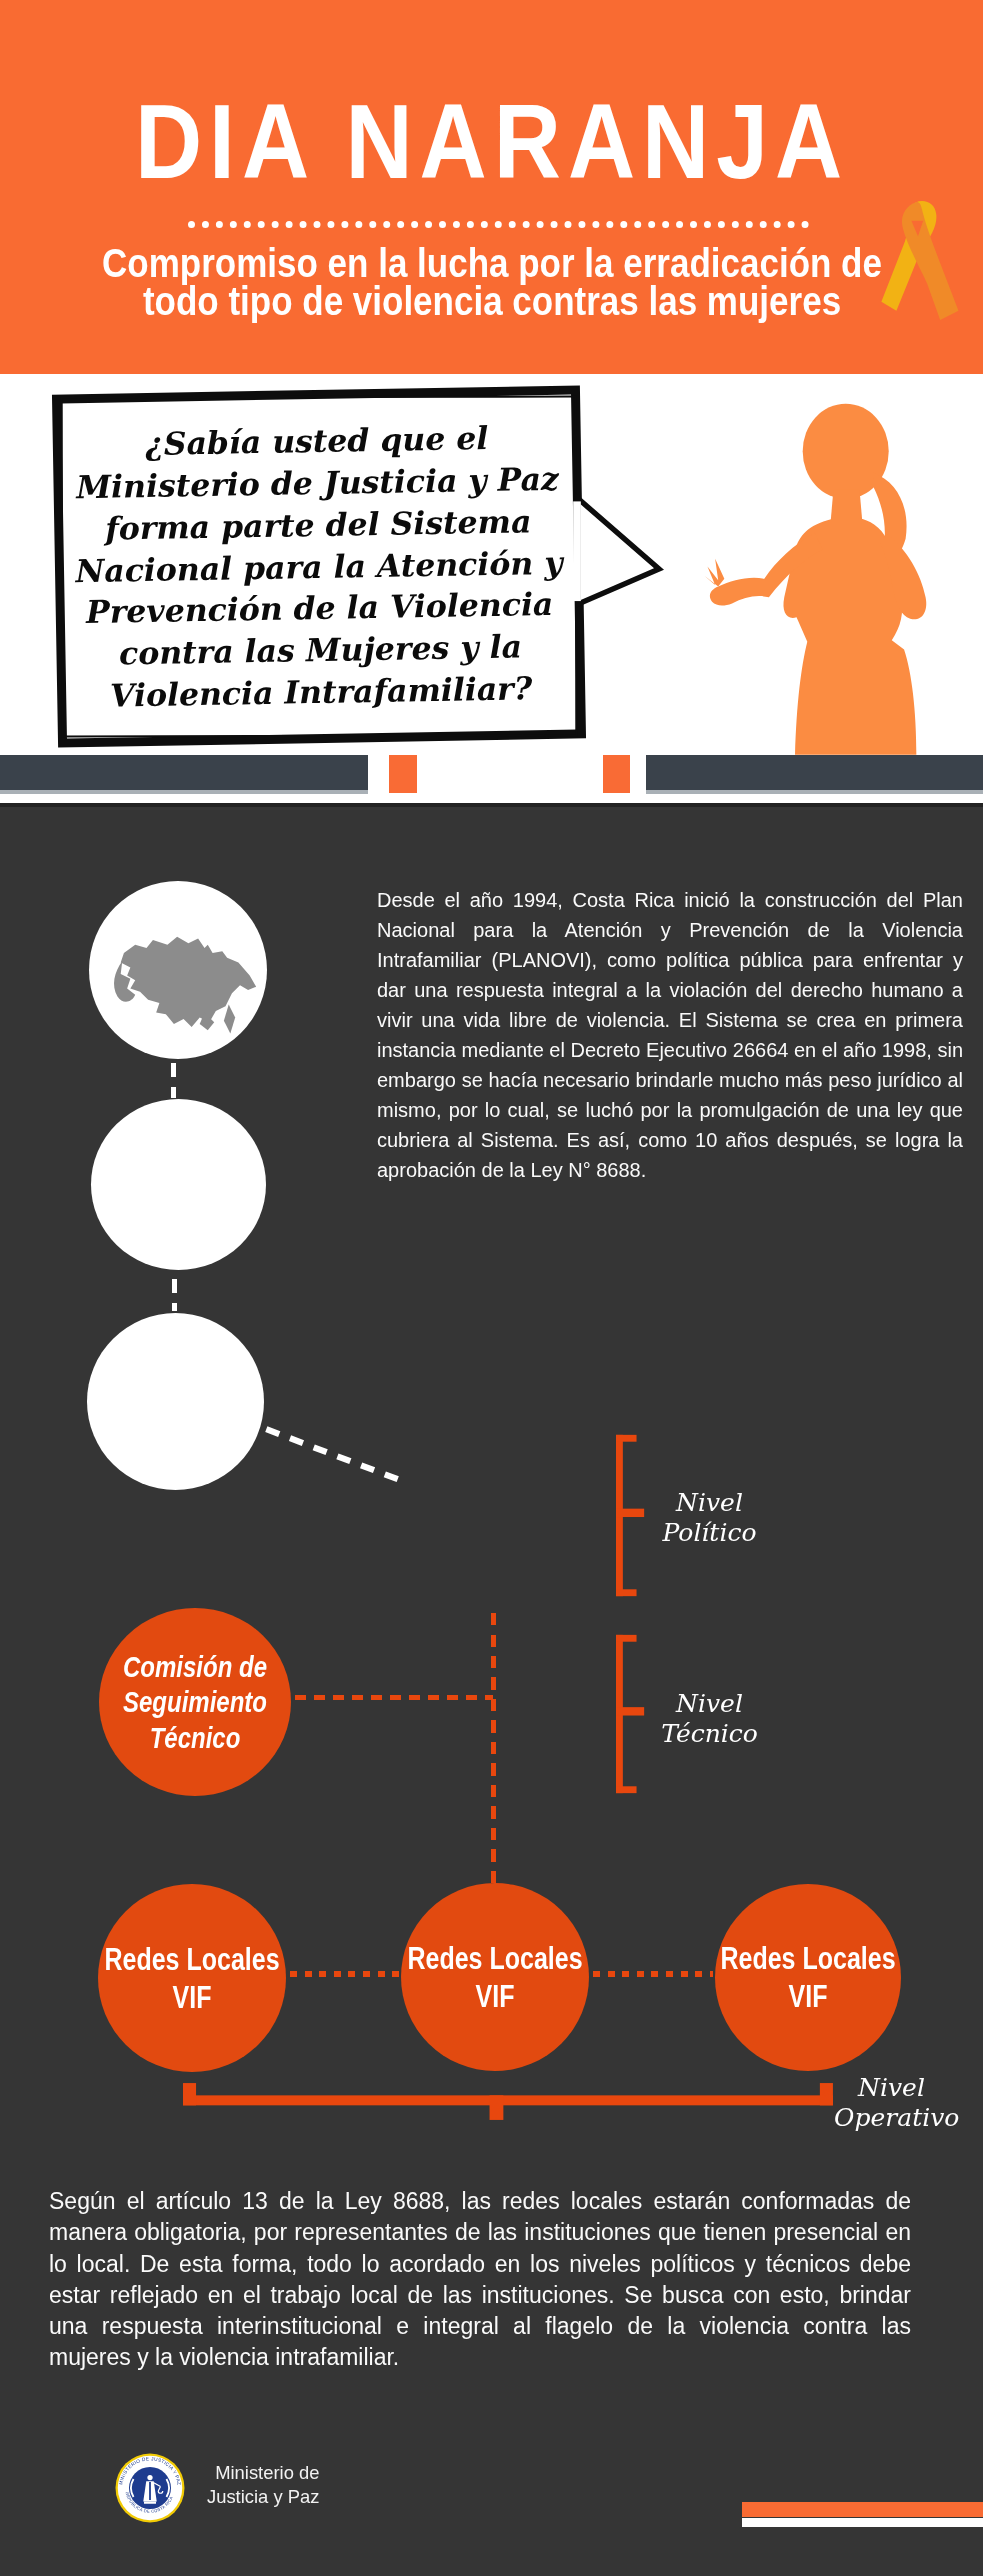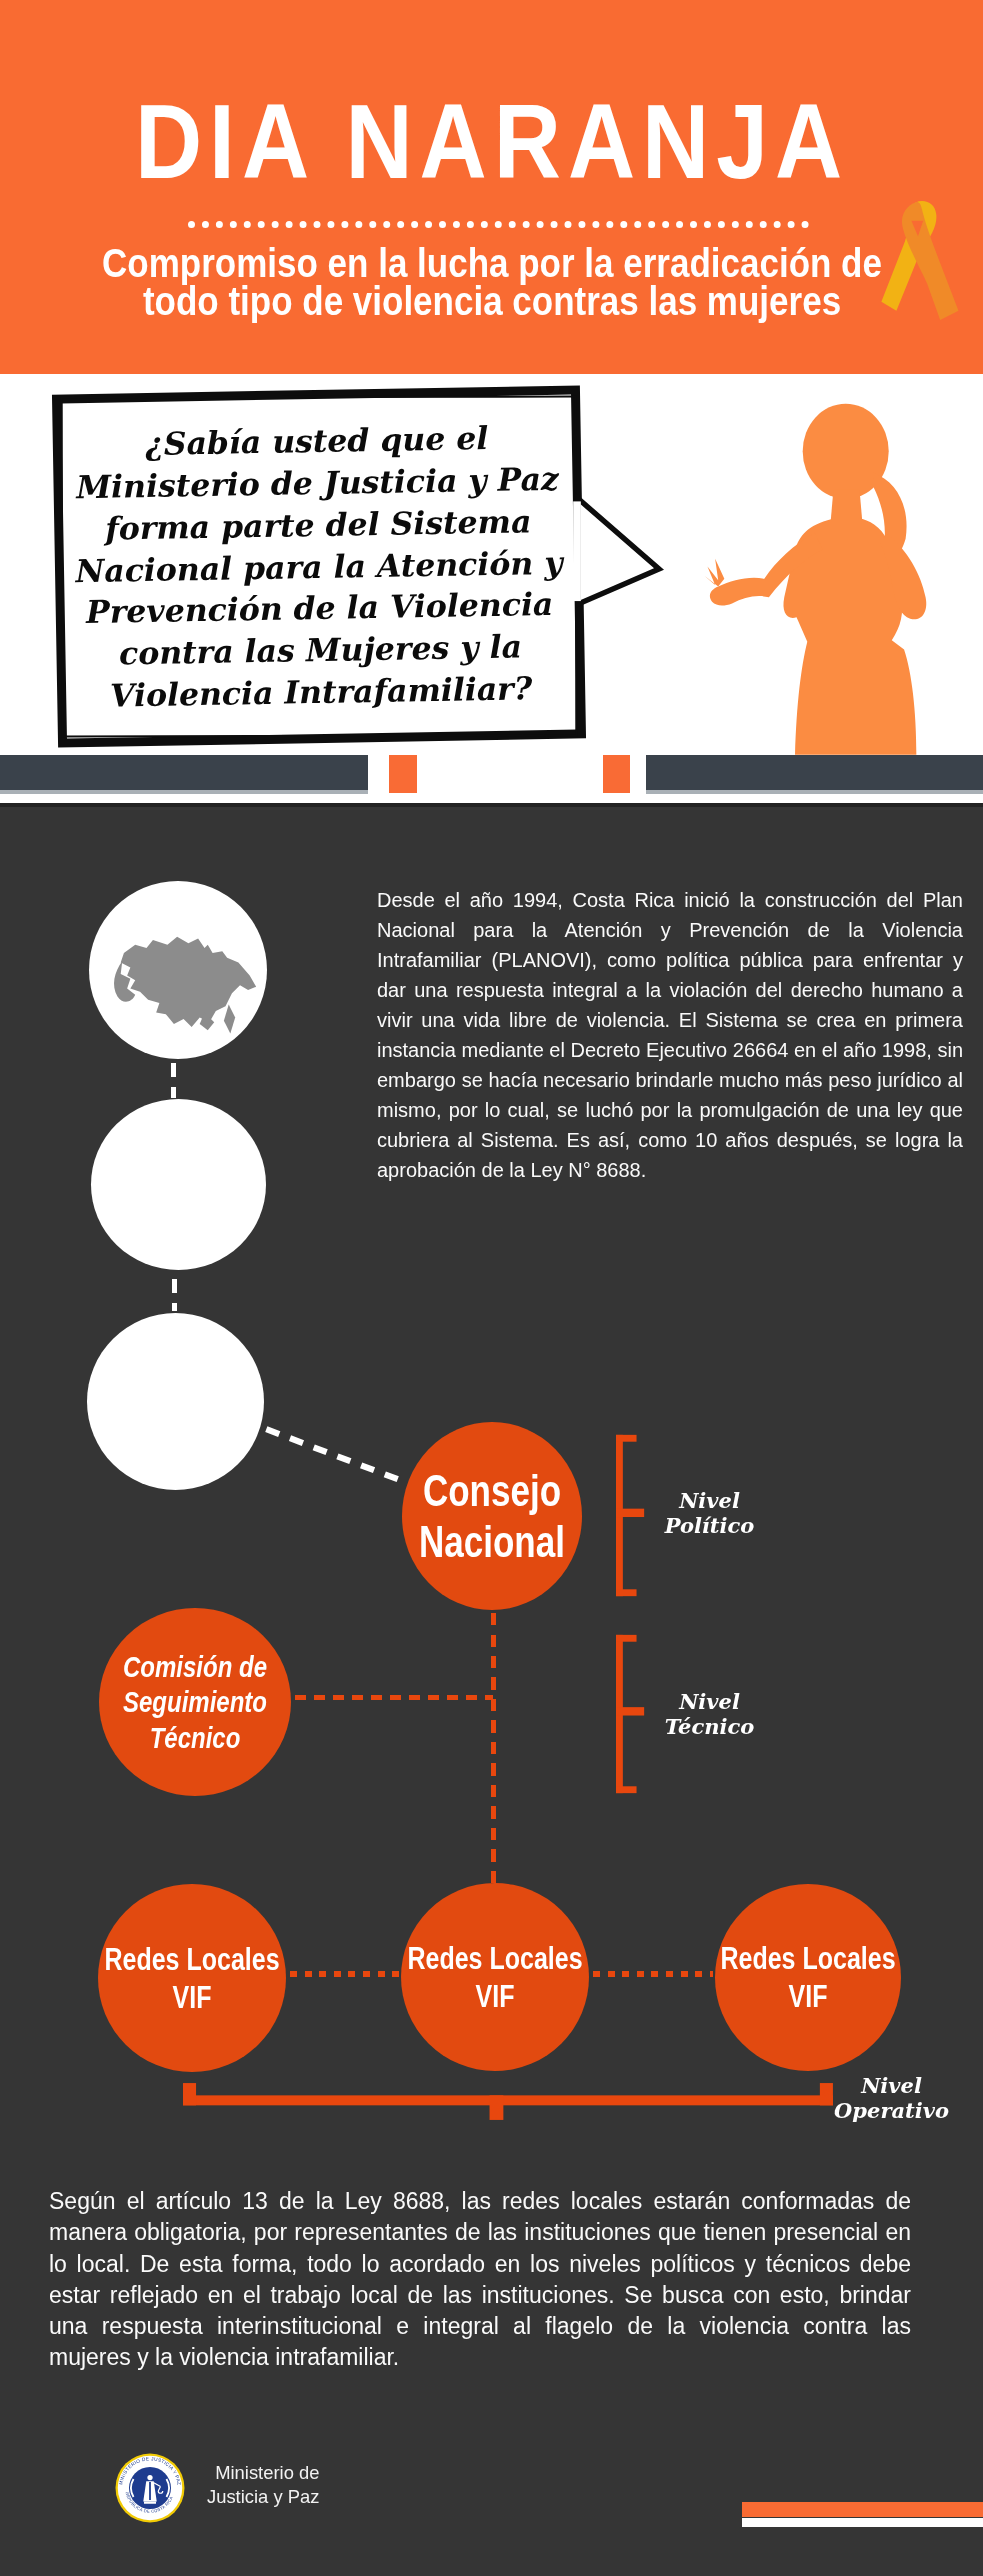--- a/index.html
+++ b/index.html
@@ -29,22 +29,22 @@
   .slatebar{top:755px;height:35px;background:#3A424B;}
   .slateedge{top:790px;height:3.8px;background:#A9B0B6;}
   .orangeblock{top:755px;height:38px;background:#F96B35;}
   
   #darkbody{left:0;top:803px;width:984px;height:1773px;background:#353535;}
   #darktopline{left:0;top:803px;width:984px;height:3.8px;background:#232323;}
   .wcircle{background:#fff;border-radius:50%;}
   .node{background:#E24A10;border-radius:50%;display:flex;align-items:center;justify-content:center;}
   .nodelabel{color:#fff;font-weight:bold;text-align:center;line-height:1.18;}
   .nodelabel .sy{display:inline-block;transform:scaleY(1.25);}
-  .scriptlabel{font-family:"DejaVu Serif",serif;font-style:italic;font-weight:700;
-               color:#fff;font-size:21px;line-height:1.2;text-align:center;}
+  .scriptlabel{font-family:"DejaVu Serif",serif;font-style:italic;font-weight:400;
+               color:#fff;font-size:25px;line-height:1.2;text-align:center;}
   .para{color:#FAFAFA;text-align:justify;}
   #historyp{left:377px;top:885px;width:586px;font-size:20px;line-height:1.5;}
   #lawp{left:49px;top:2186px;width:862px;font-size:23px;line-height:1.36;}
   .vdashw{width:5.4px;background:repeating-linear-gradient(180deg,#fff 0 14px,transparent 14px 24px);}
   .vdasho{width:5.4px;background:repeating-linear-gradient(180deg,#E8470E 0 12.3px,transparent 12.3px 21.5px);}
   .hdasho{height:4.6px;background:repeating-linear-gradient(90deg,#E8470E 0 10.8px,transparent 10.8px 19px);}
   .hdoto{height:6.1px;background:repeating-linear-gradient(90deg,#E8470E 0 7px,transparent 7px 14.6px);}
   
   .ftext{color:#F2F2F2;font-size:18.4px;line-height:1.28;}
   #stripeOrange{left:742px;top:2502px;width:241px;height:15.4px;background:#F96B33;}
@@ -118,24 +118,20 @@
   <div class="abs vdashw" style="left:171px;top:1063px;height:35px;"></div>
   <div class="abs wcircle" style="left:91px;top:1099px;width:175px;height:171px;"></div>
   <div class="abs vdashw" style="left:172px;top:1279px;height:32px;"></div>
   <div class="abs wcircle" style="left:87px;top:1313px;width:177px;height:177px;"></div>
   <svg class="abs" style="left:260px;top:1420px;" width="154" height="73" viewBox="0 0 200 95">
     <line x1="8" y1="12" x2="192" y2="82" stroke="#ffffff" stroke-width="8" stroke-dasharray="18 15"></line>
   </svg>
 
   <div id="historyp" class="abs para">Desde el año 1994, Costa Rica inició la construcción del Plan Nacional para la Atención y Prevención de la Violencia Intrafamiliar (PLANOVI), como política pública para enfrentar y dar una respuesta integral a la violación del derecho humano a vivir una vida libre de violencia. El Sistema se crea en primera instancia mediante el Decreto Ejecutivo 26664 en el año 1998, sin embargo se hacía necesario brindarle mucho más peso jurídico al mismo, por lo cual, se luchó por la promulgación de una ley que cubriera al Sistema. Es así, como 10 años después, se logra la aprobación de la Ley N° 8688.</div>
 
-  <div class="abs node" style="left:402px;top:1422px;width:180px;height:188px;">
-    <span class="nodelabel pre" style="font-size:35px;"><span class="sy pre">Consejo
-Nacional</span></span>
-  </div>
   <svg class="abs" style="left:616px;top:1434px;" width="35" height="163" viewBox="0 0 46 212">
     <g fill="#E8470E">
       <rect x="0" y="0" width="9" height="212"></rect>
       <rect x="0" y="0" width="27" height="9"></rect>
       <rect x="0" y="203" width="27" height="9"></rect>
       <rect x="0" y="97" width="37" height="11"></rect>
     </g>
   </svg>
   <div class="abs scriptlabel pre" style="left:652px;top:1488px;width:115px;">Nivel
 Político</div>

